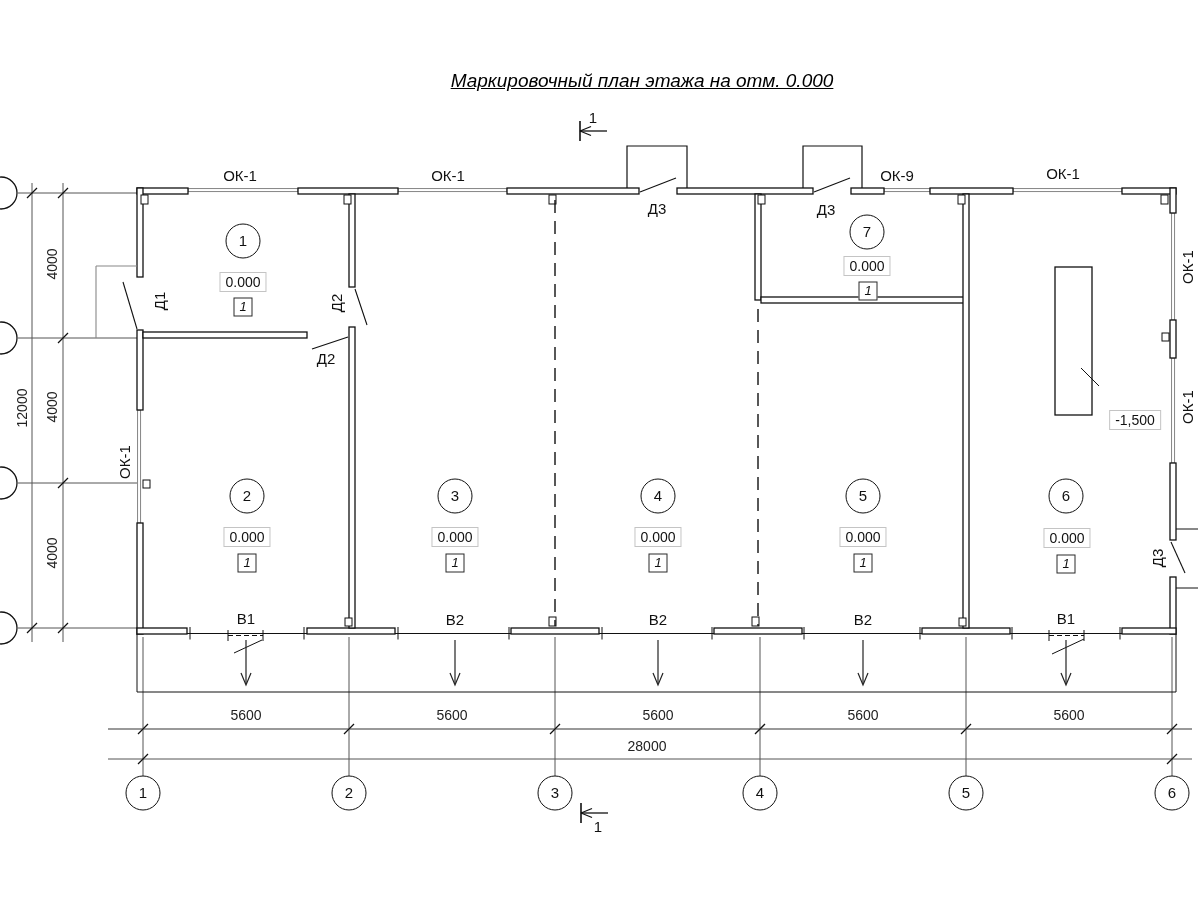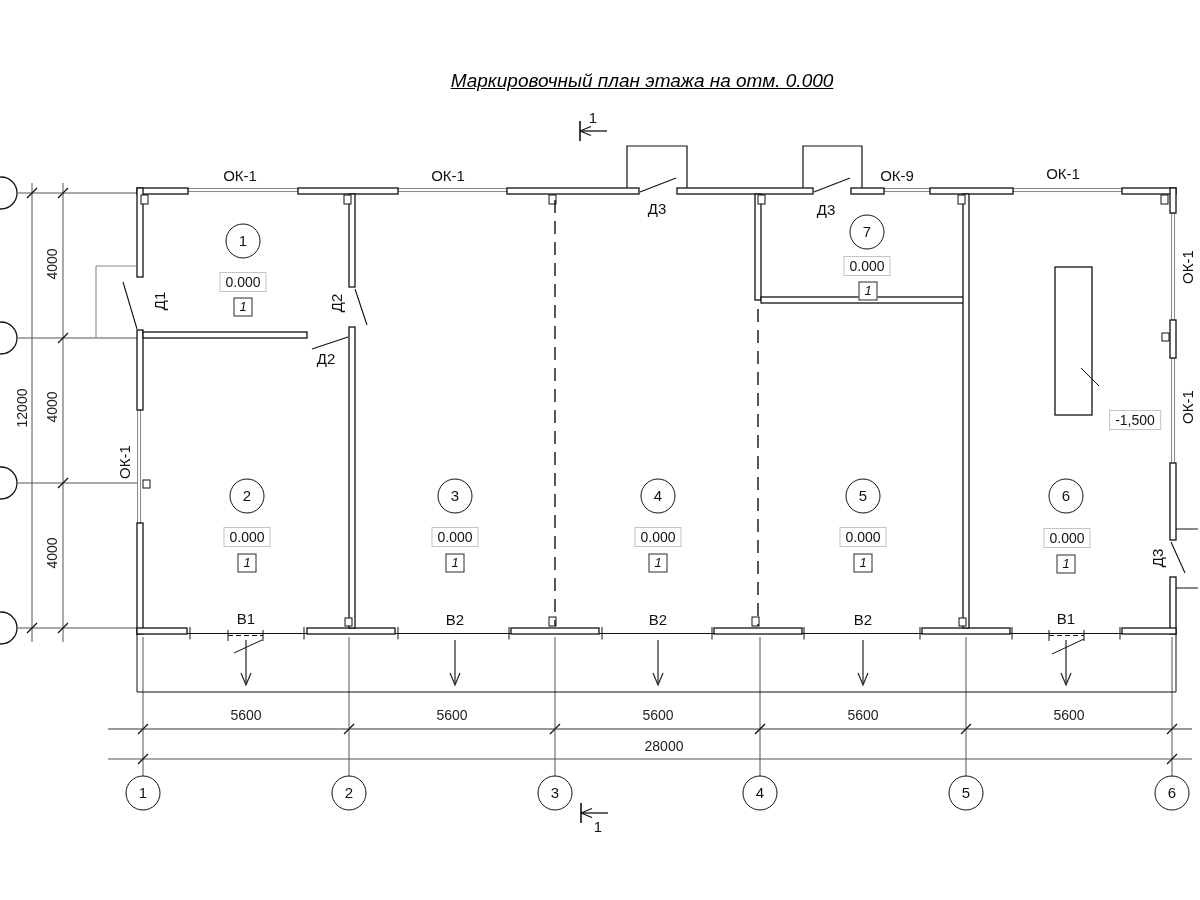--- a/index.html
+++ b/index.html
@@ -279,21 +279,21 @@
 <div class="lbl elev-box" style="left:867px;top:266px;">0.000</div>
 <div class="lbl mark-box" style="left:868px;top:291px;">1</div>
 
 <div class="lbl elev-box" style="left:1121px;top:420px;margin-left:14px;">-1,500</div>
 
 <div class="lbl dim" style="left:246px;top:715px;">5600</div>
 <div class="lbl dim" style="left:452px;top:715px;">5600</div>
 <div class="lbl dim" style="left:658px;top:715px;">5600</div>
 <div class="lbl dim" style="left:863px;top:715px;">5600</div>
 <div class="lbl dim" style="left:1069px;top:715px;">5600</div>
-<div class="lbl dim" style="left:664px;top:746px;">28000</div>
+<div class="lbl dim" style="left:647px;top:746px;">28000</div>
 
 <div class="lbl dim rot" style="left:52px;top:264px;">4000</div>
 <div class="lbl dim rot" style="left:52px;top:407px;">4000</div>
 <div class="lbl dim rot" style="left:52px;top:553px;">4000</div>
 <div class="lbl dim rot" style="left:22px;top:408px;">12000</div>
 
 <div class="circle" style="left:143px;top:793px;">1</div>
 <div class="circle" style="left:349px;top:793px;">2</div>
 <div class="circle" style="left:555px;top:793px;">3</div>
 <div class="circle" style="left:760px;top:793px;">4</div>

